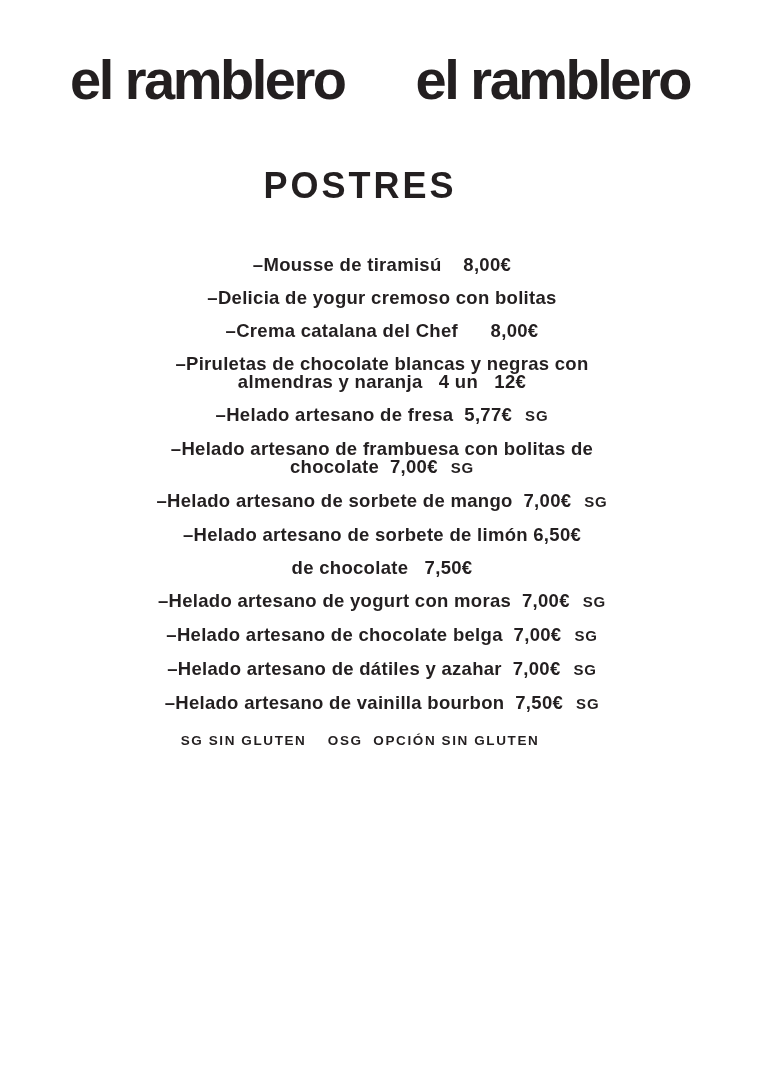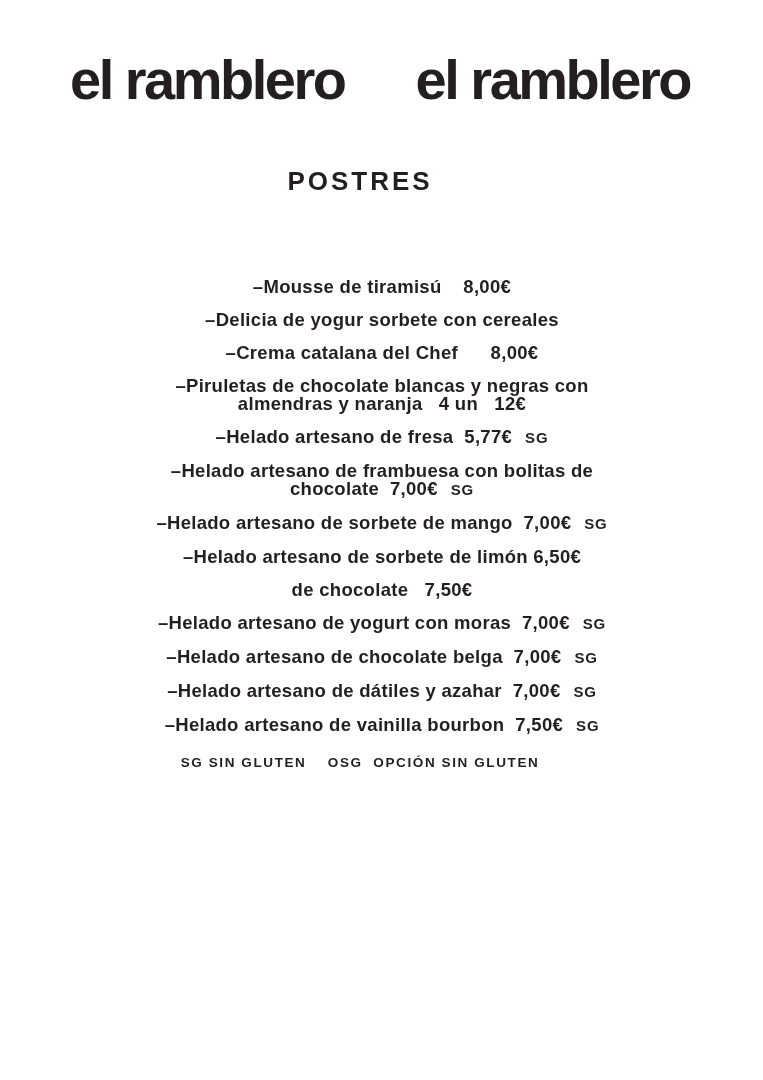--- a/index.html
+++ b/index.html
@@ -31,28 +31,28 @@
     font-weight: bold;
     letter-spacing: -2.5px;
     line-height: 1;
     white-space: nowrap;
   }
   .content {
     width: 720px;
     text-align: center;
   }
   .title {
-    font-size: 26px;
+    font-size: 36px;
     font-weight: bold;
     letter-spacing: 3px;
     line-height: 1;
     margin: 60px 0 0 0;
   }
   .menu-list {
-    margin-top: 84px;
+    margin-top: 52px;
     padding-left: 44px;
   }
   .menu-item {
     font-size: 18.5px;
     font-weight: bold;
     line-height: 18px;
     margin-bottom: 15px;
     letter-spacing: 0.3px;
   }
   .menu-line {
@@ -82,21 +82,21 @@
   </div>
 
   <div class="content">
     <h1 class="title">POSTRES</h1>
 
     <div class="menu-list" id="menu-list">
         <div class="menu-item">
           <div class="menu-line"><span>–Mousse de tiramisú    8,00€</span></div>
         </div>
         <div class="menu-item">
-          <div class="menu-line"><span>–Delicia de yogur sorbete con cereales</span></div>
+          <div class="menu-line"><span>–Delicia de yogur cremoso con bolitas</span></div>
         </div>
         <div class="menu-item">
           <div class="menu-line"><span>–Crema catalana del Chef      8,00€</span></div>
         </div>
         <div class="menu-item">
           <div class="menu-line"><span>–Piruletas de chocolate blancas y negras con</span></div>
           <div class="menu-line"><span>almendras y naranja   4 un   12€</span></div>
         </div>
         <div class="menu-item">
           <div class="menu-line"><span>–Helado artesano de fresa  5,77€</span><span class="tag">SG</span></div>

